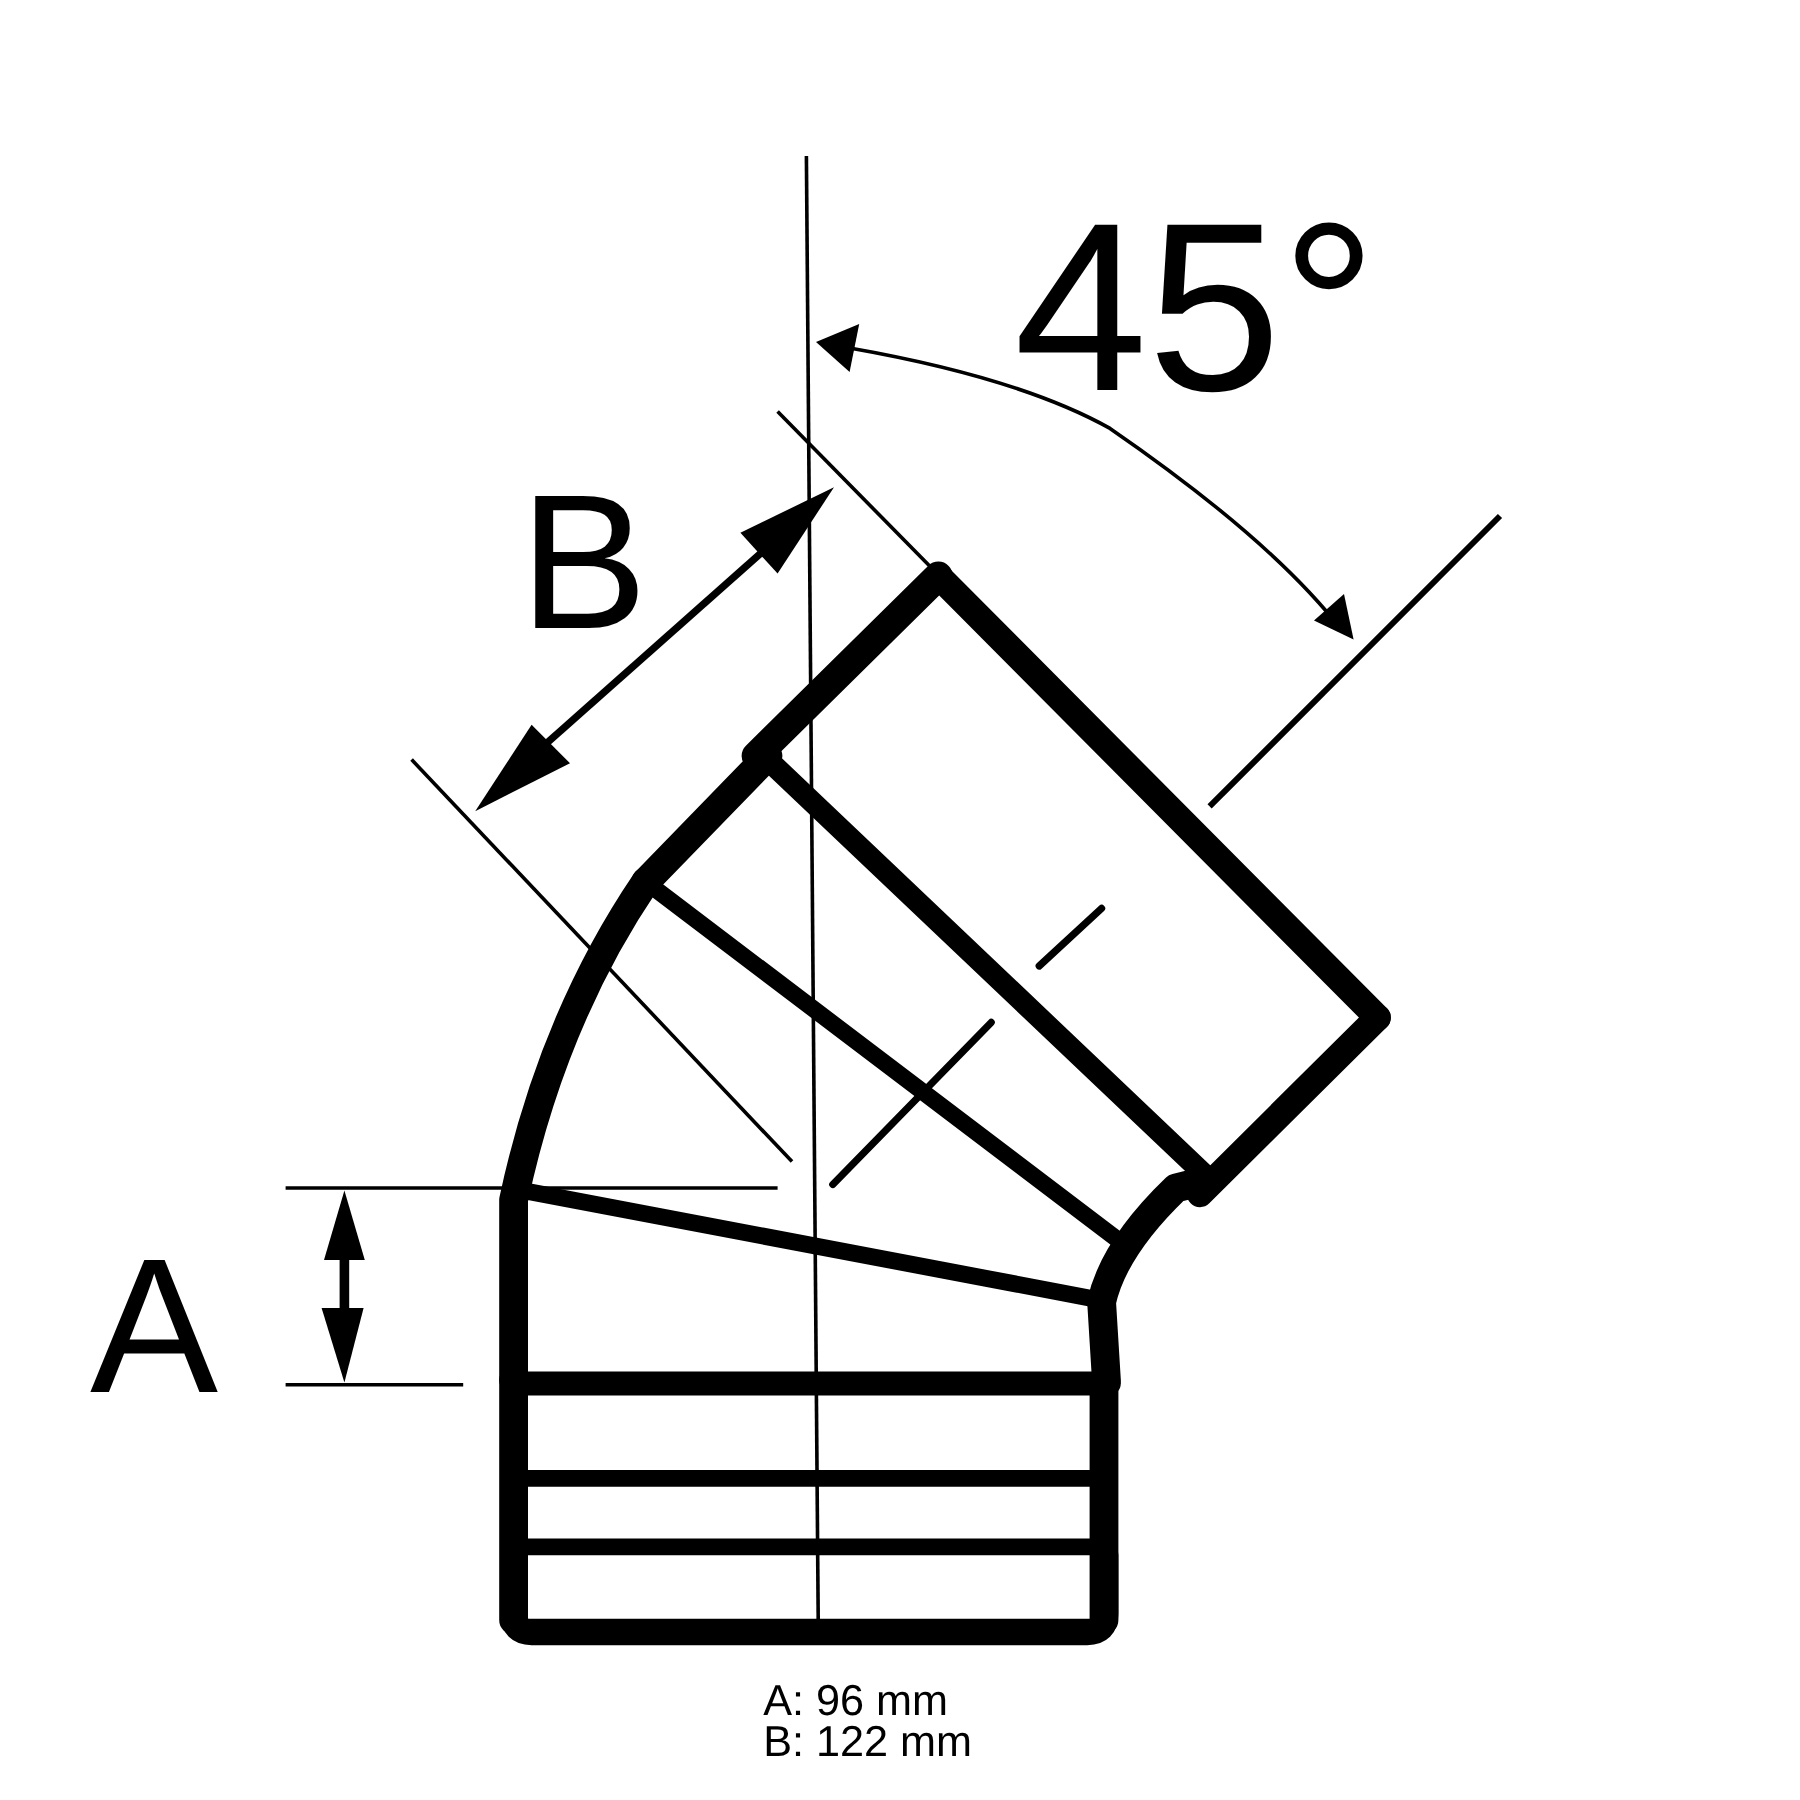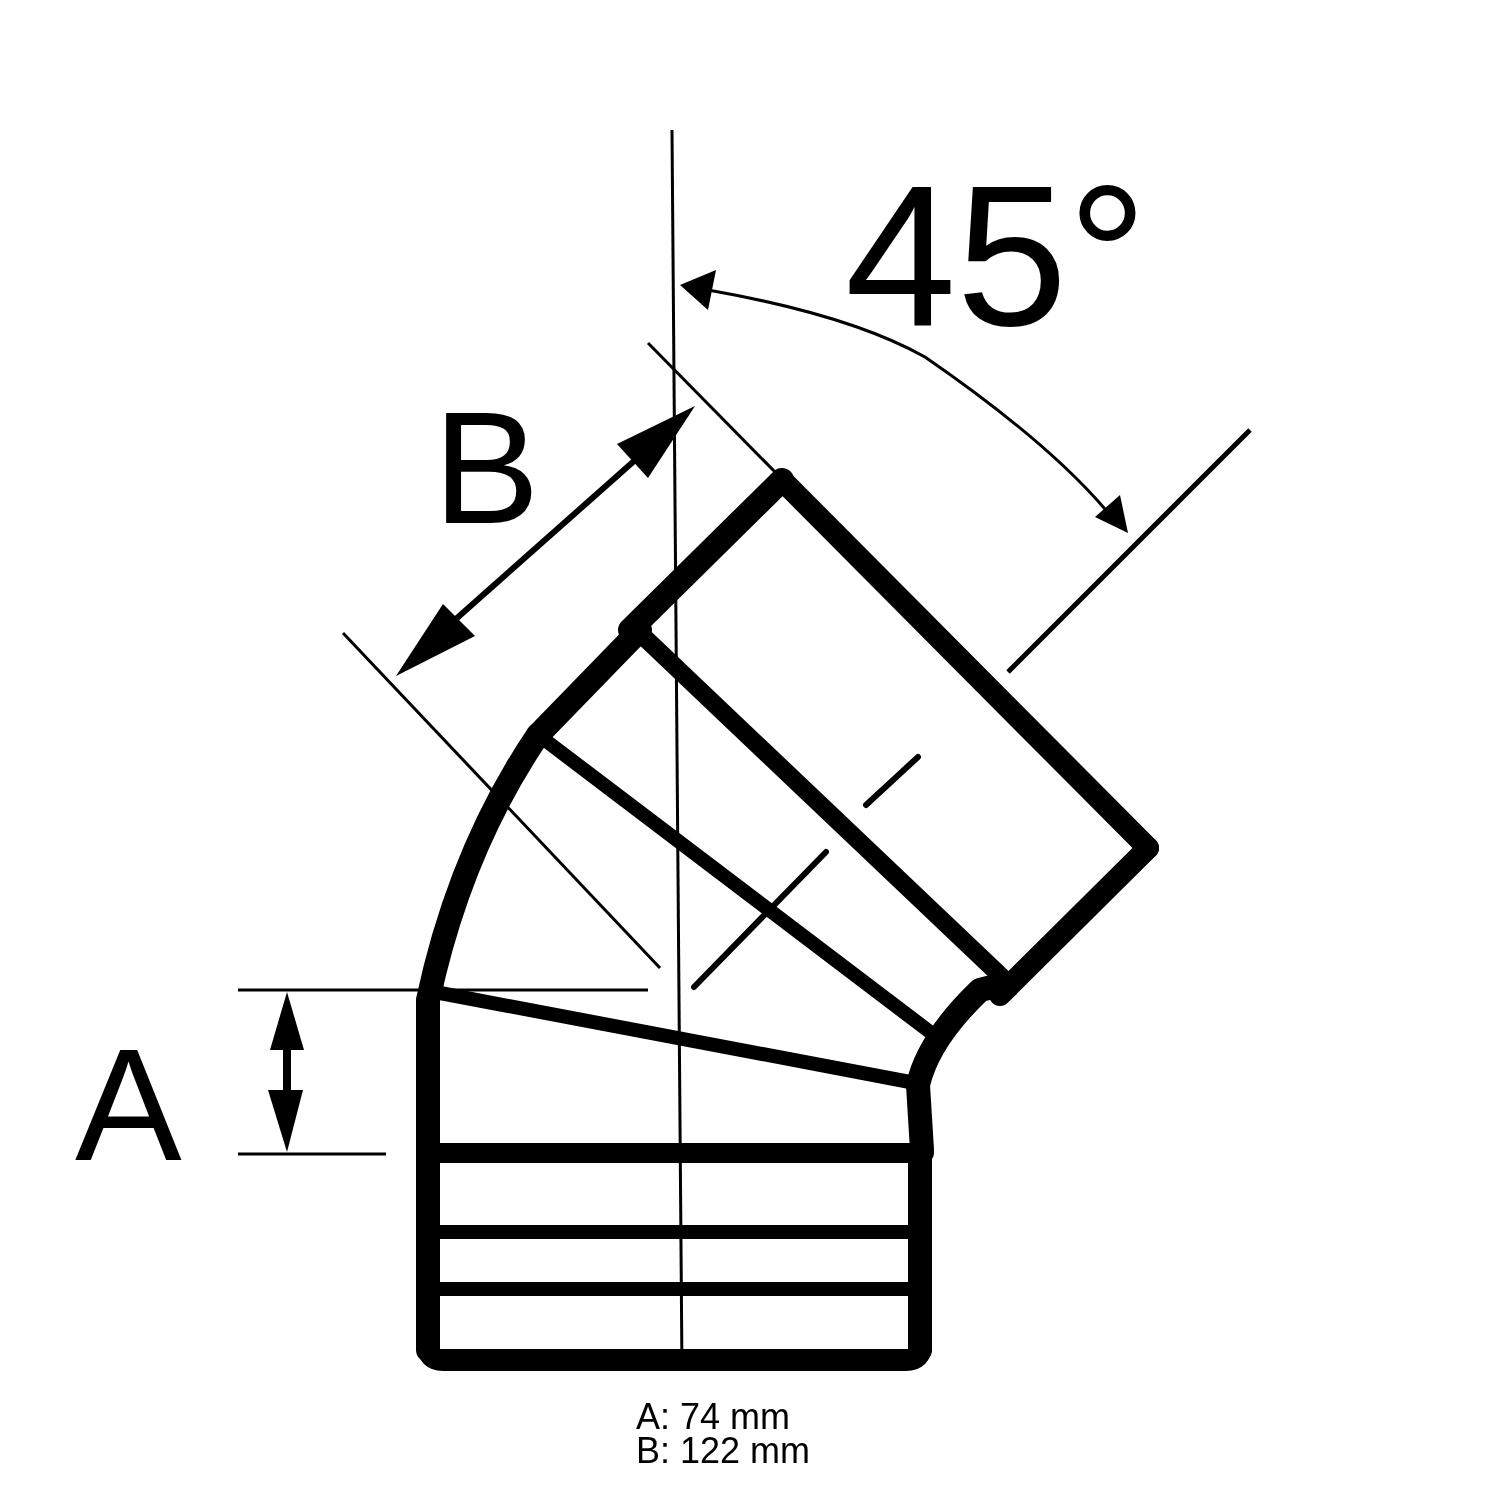--- a/index.html
+++ b/index.html
@@ -83,15 +83,15 @@
     <polygon points="287,992 270,1050 304,1050" fill="#000"></polygon>
     <polygon points="287,1152 268,1090 303,1090" fill="#000"></polygon>
   </g>
 
   <text class="lbl angle" x="845" y="325">45°</text>
   <text class="lbl mid" x="433" y="523">B</text>
   <text class="lbl mid" x="75" y="1160">A</text>
 </svg>
 
 <div class="dims">
-  <div>A: 74 mm</div>
+  <div>A: 96 mm</div>
   <div>B: 122 mm</div>
 </div>
 
 </body></html>

